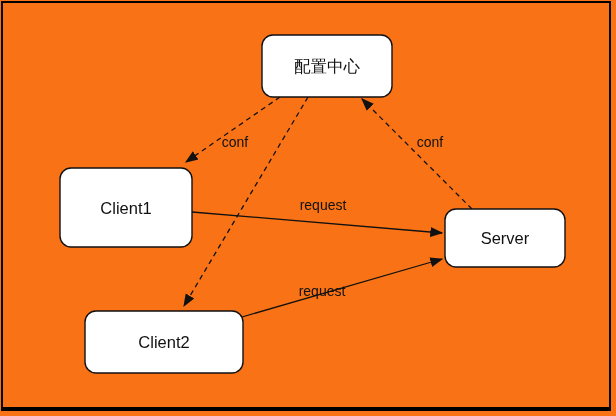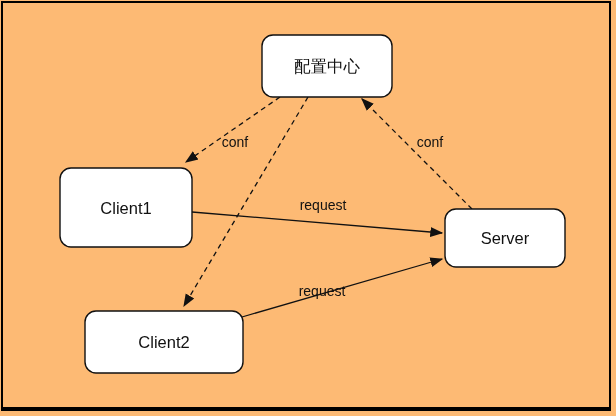--- a/index.html
+++ b/index.html
@@ -5,21 +5,21 @@
   html, body {
     margin: 0;
     padding: 0;
     background: #ffffff;
     font-family: "Liberation Sans", "DejaVu Sans", sans-serif;
   }
   #stage {
     position: relative;
     width: 616px;
     height: 416px;
-    background: #fdba74;
+    background: #f97316;
     overflow: hidden;
   }
   #frame {
     position: absolute;
     left: 1px;
     top: 1px;
     width: 610px;
     height: 410px;
     box-sizing: border-box;
     border: 2px solid #000000;

